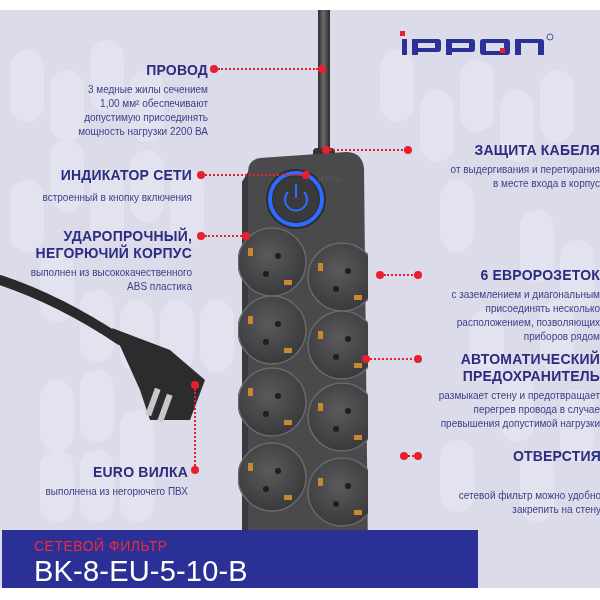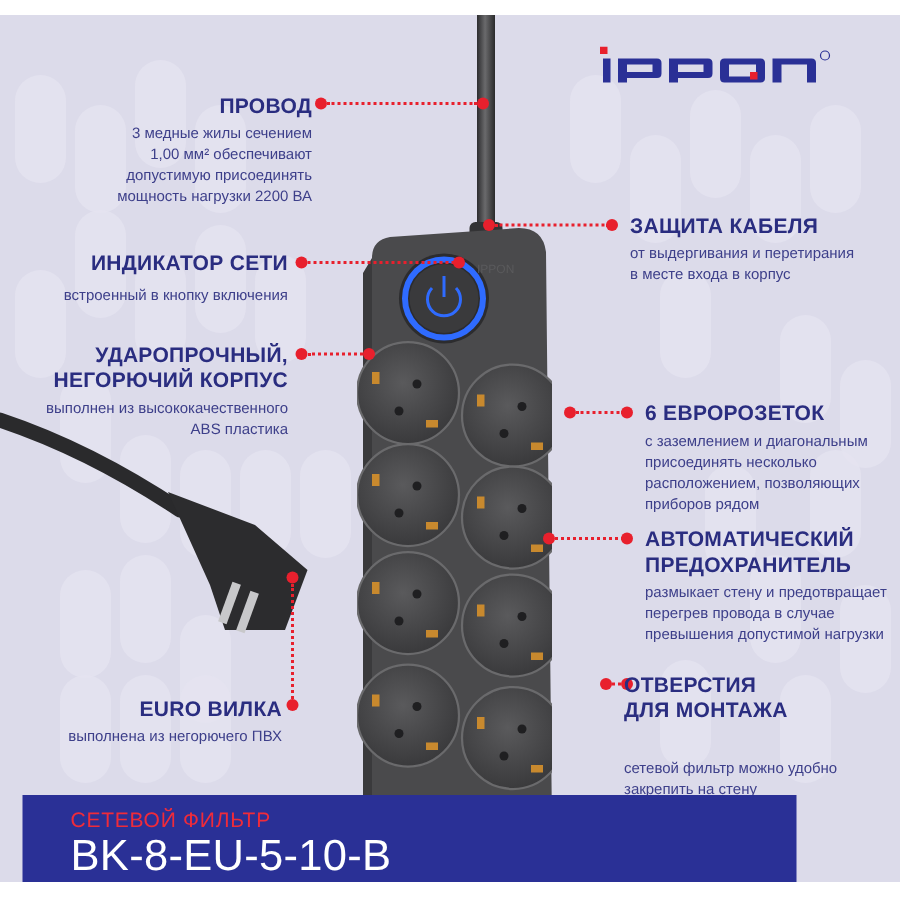--- a/index.html
+++ b/index.html
@@ -4,32 +4,32 @@
 <style>
   * { box-sizing: border-box; margin: 0; padding: 0; }
   html, body { width: 600px; height: 600px; background: #ffffff; overflow: hidden; }
   body { font-family: "Liberation Sans", sans-serif; position: relative; }
 
   .canvas { position: absolute; left: 0; top: 10px; width: 600px; height: 578px; background: #dcdbea; overflow: hidden; }
 
   
   .pill { position: absolute; width: 34px; height: 72px; border-radius: 17px; background: #e5e4f0; opacity: 0.8; }
 
-  .band { position: absolute; left: 15px; top: 520px; width: 516px; height: 58px; background: #2a3096; }
+  .band { position: absolute; left: 2px; top: 520px; width: 476px; height: 58px; background: #2a3096; }
   .band-sub { position: absolute; left: 32px; top: 8px; color: #ef2b3a; font-size: 14px; letter-spacing: 0.5px; }
   .band-model { position: absolute; left: 32px; top: 25px; color: #ffffff; font-size: 29px; letter-spacing: 0.2px; }
 
   
   .logo { position: absolute; left: 400px; top: 21px; width: 160px; height: 26px; }
 
   
   .h { color: #2a2d80; font-weight: bold; font-size: 14px; line-height: 17px; letter-spacing: 0.2px; }
   .p { color: #3d3f8a; font-size: 10px; line-height: 14px; }
   .left { position: absolute; text-align: right; }
-  .right { position: absolute; text-align: left; }
+  .right { position: absolute; text-align: right; }
 
   .dot-line { position: absolute; height: 0; border-top: 2px dotted #e8202d; }
   .vdot-line { position: absolute; width: 0; border-left: 2px dotted #e8202d; }
   .dot { position: absolute; width: 8px; height: 8px; border-radius: 50%; background: #e8202d; }
 
   
   .strip { position: absolute; left: 238px; top: 142px; width: 130px; height: 420px; }
   .cable-v { position: absolute; left: 318px; top: 0; width: 12px; height: 142px; background: linear-gradient(90deg,#2c2c2e,#6a6a6c 45%,#2a2a2b); }
   .cable-boot { position: absolute; left: 313px; top: 138px; width: 22px; height: 26px; background: #333335; border-radius: 4px; }
 </style>
@@ -228,23 +228,22 @@
     <div class="h">АВТОМАТИЧЕСКИЙ</div>
     <div class="h">ПРЕДОХРАНИТЕЛЬ</div>
     <div class="p" style="margin-top:4px">размыкает стену и предотвращает</div>
     <div class="p">перегрев провода в случае</div>
     <div class="p">превышения допустимой нагрузки</div>
   </div>
 
   <div class="dot" style="left:400px;top:442px"></div>
   <div class="dot-line" style="left:408px;top:445px;width:10px"></div>
   <div class="dot" style="left:414px;top:442px"></div>
-  <div class="right" style="left:416px;top:438px;width:170px">
+  <div class="right" style="left:431px;top:438px;width:170px">
     <div class="h">ОТВЕРСТИЯ</div>
-    <div class="h">ДЛЯ МОНТАЖА</div>
     <div class="p" style="margin-top:24px">сетевой фильтр можно удобно</div>
     <div class="p">закрепить на стену</div>
   </div>
 
   <div class="band">
     <div class="band-sub">СЕТЕВОЙ ФИЛЬТР</div>
     <div class="band-model">BK-8-EU-5-10-B</div>
   </div>
 </div>
 

